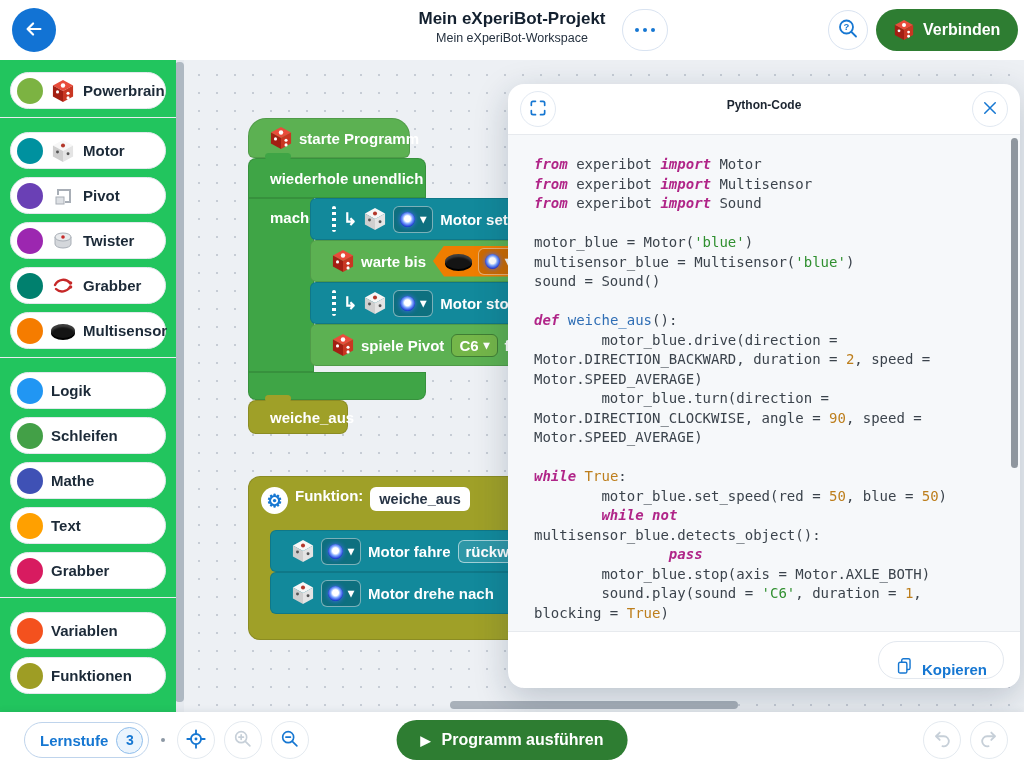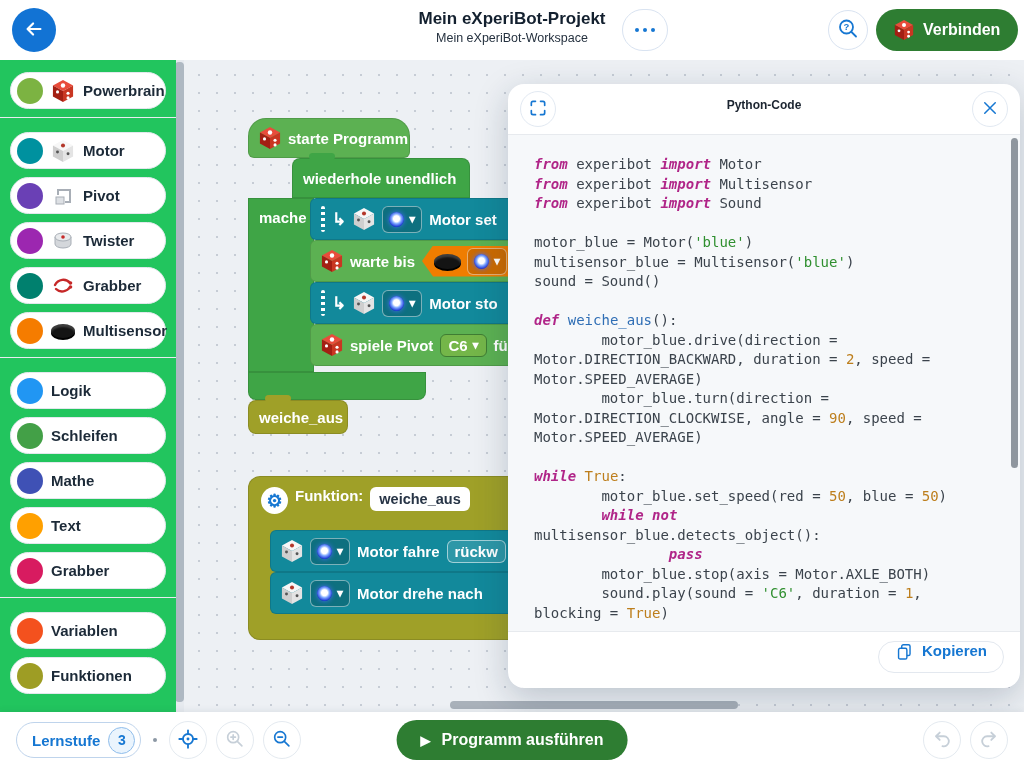--- a/index.html
+++ b/index.html
@@ -35,29 +35,29 @@
 
   
   .canvas{position:absolute;left:184px;top:60px;right:0;bottom:56px;background:#EDF0F4;
     background-image:radial-gradient(circle,#C6CCD5 1.2px,transparent 1.4px);
     background-size:18px 18px;background-position:6px 6px;z-index:1;}
   .vscroll-track{position:absolute;left:175px;top:60px;bottom:56px;width:9px;background:#E6EAEF;z-index:4;}
   .vscroll-thumb{position:absolute;left:0;top:2px;width:9px;height:640px;border-radius:4px;background:#AEB8C2;}
   .hscroll-thumb{position:absolute;left:450px;top:701px;width:288px;height:8px;border-radius:4px;background:#A9B1BA;z-index:6;}
 
   
-  .blk{position:absolute;display:flex;align-items:center;gap:7px;padding:0 10px;
+  .blk{position:absolute;display:flex;align-items:center;gap:7px;padding:0 21px;
     border-radius:6px;color:#fff;font-weight:700;font-size:15px;border:1px solid rgba(0,0,0,.12);white-space:nowrap;}
   .green-l{background:#5CB152;}
   .green-d{background:#3FA546;}
   .teal{background:#12899B;}
   .olive{background:#9FA028;}
   .bump::before{content:"";position:absolute;top:-6px;left:16px;width:26px;height:7px;border-radius:4px;background:inherit;}
   .hat{left:64px;top:58px;width:162px;height:40px;border-radius:18px 18px 6px 6px;}
-  .ctop{left:64px;top:98px;width:178px;height:40px;border-radius:8px 8px 0 0;margin-left:44px;}
+  .ctop{left:64px;top:98px;width:178px;height:40px;border-radius:8px 8px 0 0;}
   .cspine{left:64px;top:138px;width:66px;height:174px;border-radius:0;display:flex;align-items:flex-start;padding-top:10px;}
   .cbot{left:64px;top:312px;width:178px;height:28px;border-radius:0 0 8px 8px;}
   .row1{left:126px;top:138px;width:250px;height:42px;}
   .row2{left:126px;top:180px;width:252px;height:42px;}
   .row3{left:126px;top:222px;width:250px;height:42px;}
   .row4{left:126px;top:264px;width:250px;height:42px;}
   .call{left:64px;top:340px;width:100px;height:34px;border-radius:8px;}
   .fnc{left:64px;top:416px;width:274px;height:164px;border-radius:12px;align-items:flex-start;padding:10px 12px;}
   .fnrowA{left:86px;top:470px;width:264px;height:42px;}
   .fnrowB{left:86px;top:512px;width:264px;height:42px;}
@@ -92,27 +92,27 @@
   .p-code{position:absolute;left:0;right:0;top:50px;bottom:56px;background:#F6F8FA;
     border-top:1px solid #E7EAEE;border-bottom:1px solid #E7EAEE;padding:20px 20px 0 26px;overflow:hidden;}
   .cl{font-family:"DejaVu Sans Mono",monospace;font-size:14px;line-height:19.5px;white-space:pre;}
   .tok-k{color:#B02588;font-style:italic;font-weight:bold;}
   .tok-s{color:#2F8F2F;}
   .tok-n{color:#BD7E1C;}
   .tok-f{color:#2F6EB5;}
   .tok-t{color:#3B434C;}
   .p-scroll{position:absolute;right:2px;top:54px;width:7px;height:330px;border-radius:4px;background:#8F969E;}
   .p-foot{position:absolute;left:0;right:0;bottom:0;height:56px;}
-  .copy-btn{position:absolute;right:16px;top:9px;height:32px;border-radius:19px;border:1.5px solid #E3E8EF;
-    background:#fff;display:flex;align-items:flex-start;gap:8px;padding:0 16px;color:#1677D2;
+  .copy-btn{position:absolute;right:16px;top:9px;height:38px;border-radius:19px;border:1.5px solid #E3E8EF;
+    background:#fff;display:flex;align-items:flex-end;gap:8px;padding:0 16px;color:#1677D2;
     font-weight:700;font-size:15px;font-family:inherit;cursor:pointer;}
 
   
   .bbar{position:absolute;left:0;bottom:0;width:1024px;height:56px;background:#fff;z-index:30;
-    box-shadow:0 -2px 6px rgba(30,50,70,.07);display:flex;align-items:center;padding:0 16px;}
+    box-shadow:0 -2px 6px rgba(30,50,70,.07);display:flex;align-items:center;padding:0 24px;}
   .lern-pill{display:flex;align-items:center;gap:8px;height:36px;border:1.5px solid #BFD4EC;border-radius:18px;
     background:#fff;padding:0 5px 0 15px;color:#1677D2;font-weight:700;font-size:15px;font-family:inherit;cursor:pointer;}
   .lern-num{width:27px;height:27px;border-radius:50%;border:1.5px solid #8FBDEB;background:#EAF4FD;
     display:flex;align-items:center;justify-content:center;font-size:14px;font-weight:700;color:#1677D2;}
   .dotsep{width:4px;height:4px;border-radius:50%;background:#8C98A4;margin:0 12px;}
   .circ{width:38px;height:38px;border-radius:50%;border:1px solid #E4EAF0;background:#fff;
     display:flex;align-items:center;justify-content:center;margin-right:9px;cursor:pointer;}
   .run-btn{position:absolute;left:50%;top:8px;transform:translateX(-50%);height:40px;border-radius:20px;
     background:#2E7D32;border:none;color:#fff;font-weight:700;font-size:16px;font-family:inherit;
     display:flex;align-items:center;gap:11px;padding:0 24px;cursor:pointer;}

